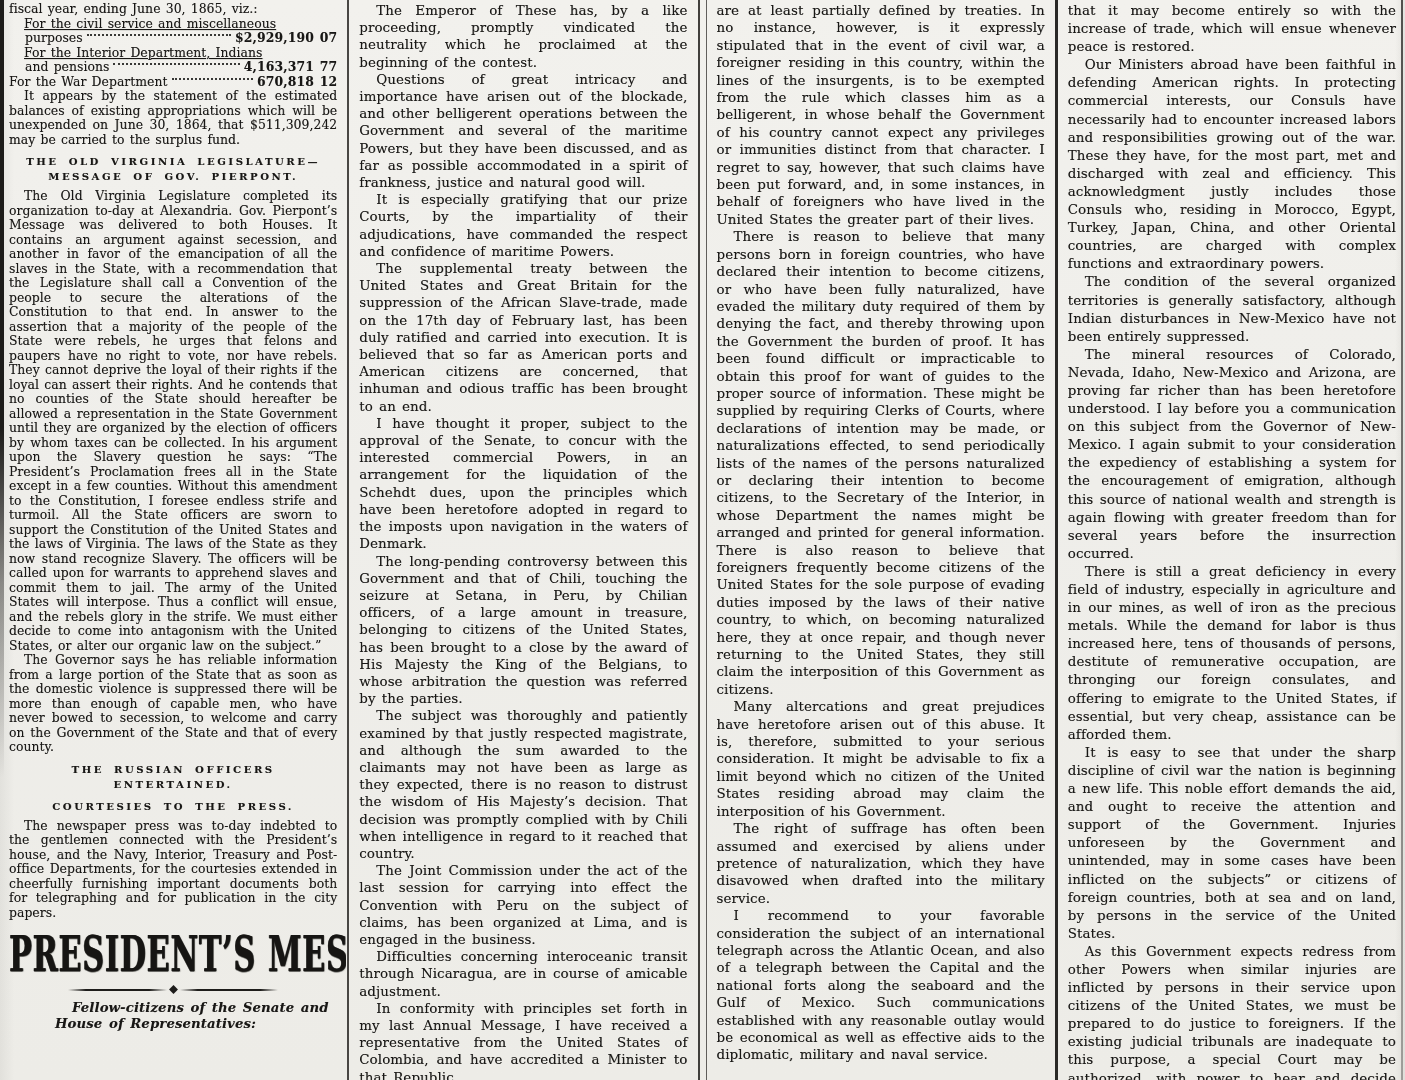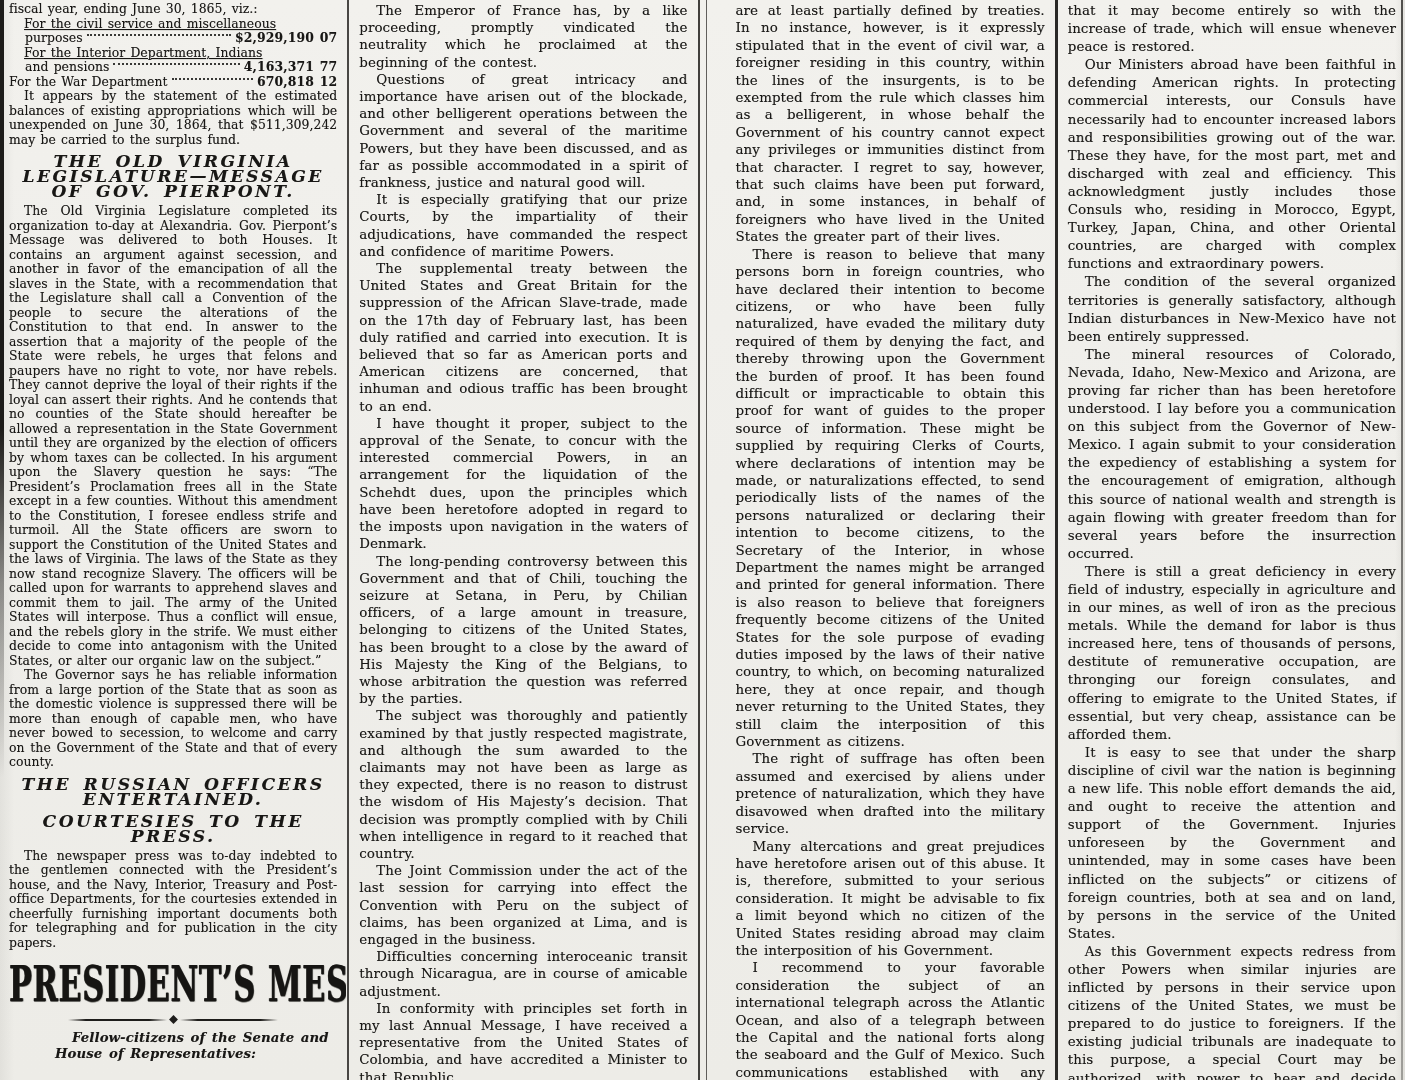--- a/index.html
+++ b/index.html
@@ -60,24 +60,23 @@
   .ledger-label{white-space:nowrap;}
   .ledger-dots{
     flex:1 1 auto;min-width:20px;margin:0 4px;
     border-bottom:2px dotted rgba(24,23,21,.85);
     transform:translateY(-3px);
   }
   .ledger-amount{white-space:nowrap;font-weight:700;letter-spacing:.2px;}
 
   .subhead{
     margin:7px 2px 5px;text-align:center;text-indent:0 !important;
-    font-size:17px;font-weight:700;letter-spacing:2.6px;word-spacing:4px;
+    font-size:10px;font-weight:700;letter-spacing:2.6px;word-spacing:4px;
     line-height:15px;
     text-shadow:.3px .3px 0 rgba(25,24,22,.4);
-    font-style:italic;
   }
 
   
   .headline{
     margin:9px 0 0 0;height:54px;overflow:visible;white-space:nowrap;
   }
   .headline-text{
     display:inline-block;
     font-family:"DejaVu Serif","Liberation Serif",serif;
     font-weight:700;font-size:46px;line-height:50px;letter-spacing:1px;
@@ -102,21 +101,21 @@
 
   
   .msg{
     font-size:13.3px;letter-spacing:.15px;word-spacing:1.8px;
     text-shadow:.35px .35px 0 rgba(25,24,22,.4);
   }
   .msg p{margin:0;text-indent:17px;}
   .msg p.cont{text-indent:0;}
   .col1-msg p{line-height:16.4px;}
   .col2 p{line-height:17.2px;}
-  .col3 p{line-height:17.4px;margin-left:19px;}
+  .col3 p{line-height:17.4px;}
   .col4 p{line-height:18.1px;}
 </style>
 </head>
 <body>
 
 <div class="page">
 
   <div class="col news">
     <p class="cont">fiscal year, ending June 30, 1865, viz.:</p>
 
@@ -161,40 +160,40 @@
 
     <div class="msg col1-msg">
       <p class="salutation">Fellow-citizens of the Senate and House of Representatives:</p>
 
     </div>
   </div>
 
   <div class="divider"></div>
 
   <div class="col msg col2">
-    <p>The Emperor of France has, by a like proceeding, promptly vindicated the neutrality which he proclaimed at the beginning of the contest.</p>
+    <p>The Emperor of These has, by a like proceeding, promptly vindicated the neutrality which he proclaimed at the beginning of the contest.</p>
     <p>Questions of great intricacy and importance have arisen out of the blockade, and other belligerent operations between the Government and several of the maritime Powers, but they have been discussed, and as far as possible accommodated in a spirit of frankness, justice and natural good will.</p>
     <p>It is especially gratifying that our prize Courts, by the impartiality of their adjudications, have commanded the respect and confidence of maritime Powers.</p>
     <p>The supplemental treaty between the United States and Great Britain for the suppression of the African Slave-trade, made on the 17th day of February last, has been duly ratified and carried into execution.  It is believed that so far as American ports and American citizens are concerned, that inhuman and odious traffic has been brought to an end.</p>
     <p>I have thought it proper, subject to the approval of the Senate, to concur with the interested commercial Powers, in an arrangement for the liquidation of the Schehdt dues, upon the principles which have been heretofore adopted in regard to the imposts upon navigation in the waters of Denmark.</p>
     <p>The long-pending controversy between this Government and that of Chili, touching the seizure at Setana, in Peru, by Chilian officers, of a large amount in treasure, belonging to citizens of the United States, has been brought to a close by the award of His Majesty the King of the Belgians, to whose arbitration the question was referred by the parties.</p>
     <p>The subject was thoroughly and patiently examined by that justly respected magistrate, and although the sum awarded to the claimants may not have been as large as they expected, there is no reason to distrust the wisdom of His Majesty’s decision.  That decision was promptly complied with by Chili when intelligence in regard to it reached that country.</p>
     <p>The Joint Commission under the act of the last session for carrying into effect the Convention with Peru on the subject of claims, has been organized at Lima, and is engaged in the business.</p>
     <p>Difficulties concerning interoceanic transit through Nicaragua, are in course of amicable adjustment.</p>
     <p>In conformity with principles set forth in my last Annual Message, I have received a representative from the United States of Colombia, and have accredited a Minister to that Republic.</p>
 
   </div>
 
   <div class="divider double"></div>
 
   <div class="col msg col3">
     <p class="cont">are at least partially defined by treaties.  In no instance, however, is it expressly stipulated that in the event of civil war, a foreigner residing in this country, within the lines of the insurgents, is to be exempted from the rule which classes him as a belligerent, in whose behalf the Government of his country cannot expect any privileges or immunities distinct from that character.  I regret to say, however, that such claims have been put forward, and, in some instances, in behalf of foreigners who have lived in the United States the greater part of their lives.</p>
     <p>There is reason to believe that many persons born in foreign countries, who have declared their intention to become citizens, or who have been fully naturalized, have evaded the military duty required of them by denying the fact, and thereby throwing upon the Government the burden of proof.  It has been found difficult or impracticable to obtain this proof for want of guides to the proper source of information.  These might be supplied by requiring Clerks of Courts, where declarations of intention may be made, or naturalizations effected, to send periodically lists of the names of the persons naturalized or declaring their intention to become citizens, to the Secretary of the Interior, in whose Department the names might be arranged and printed for general information.  There is also reason to believe that foreigners frequently become citizens of the United States for the sole purpose of evading duties imposed by the laws of their native country, to which, on becoming naturalized here, they at once repair, and though never returning to the United States, they still claim the interposition of this Government as citizens.</p>
+    <p>Many altercations and great prejudices have heretofore arisen out of this abuse.  It is, therefore, submitted to your serious consideration.  It might be advisable to fix a limit beyond which no citizen of the United States residing abroad may claim the interposition of his Government.</p>
     <p>The right of suffrage has often been assumed and exercised by aliens under pretence of naturalization, which they have disavowed when drafted into the military service.</p>
-    <p>Many altercations and great prejudices have heretofore arisen out of this abuse.  It is, therefore, submitted to your serious consideration.  It might be advisable to fix a limit beyond which no citizen of the United States residing abroad may claim the interposition of his Government.</p>
     <p>I recommend to your favorable consideration the subject of an international telegraph across the Atlantic Ocean, and also of a telegraph between the Capital and the national forts along the seaboard and the Gulf of Mexico.  Such communications established with any reasonable outlay would be economical as well as effective aids to the diplomatic, military and naval service.</p>
 
   </div>
 
   <div class="divider heavy"></div>
 
   <div class="col msg col4">
     <p class="cont">that it may become entirely so with the increase of trade, which will ensue whenever peace is restored.</p>
     <p>Our Ministers abroad have been faithful in defending American rights.  In protecting commercial interests, our Consuls have necessarily had to encounter increased labors and responsibilities growing out of the war.  These they have, for the most part, met and discharged with zeal and efficiency.  This acknowledgment justly includes those Consuls who, residing in Morocco, Egypt, Turkey, Japan, China, and other Oriental countries, are charged with complex functions and extraordinary powers.</p>
     <p>The condition of the several organized territories is generally satisfactory, although Indian disturbances in New-Mexico have not been entirely suppressed.</p>

